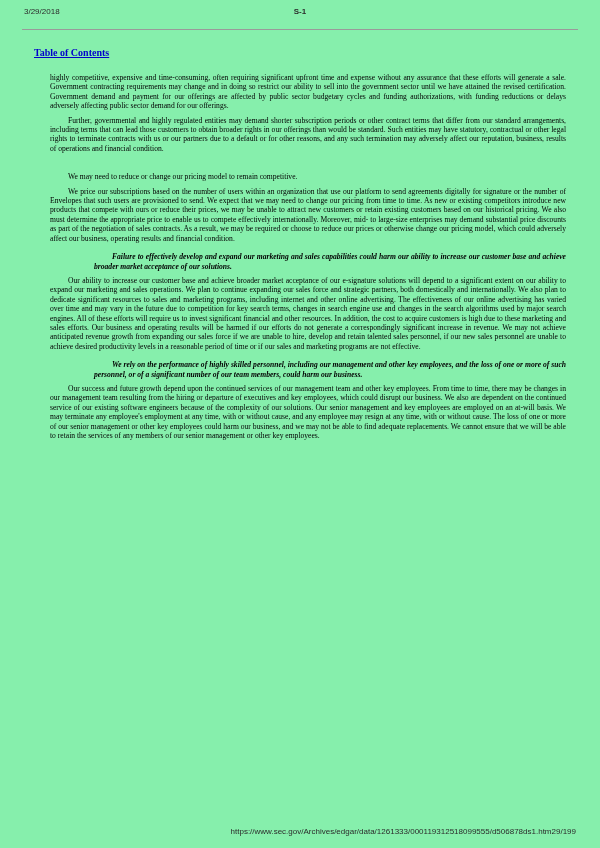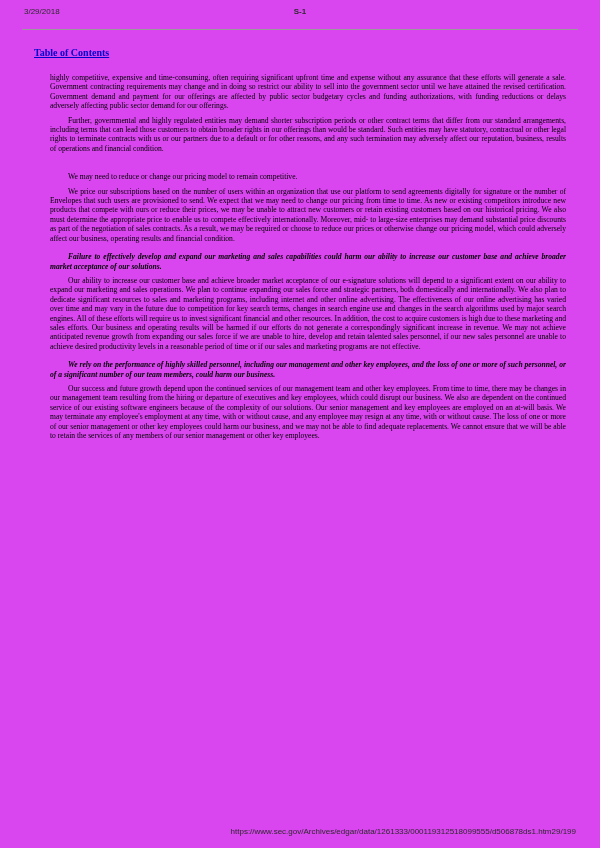--- a/index.html
+++ b/index.html
@@ -1,36 +1,36 @@
 <!DOCTYPE html>
 <html><head>
 <meta charset="utf-8">
 <style>
   html,body{margin:0;padding:0;}
   body{width:600px;height:848px;background:#ffffff;font-family:"Liberation Serif",serif;color:#000;}
-  .page{position:relative;width:600px;height:848px;background:#d946ef;overflow:hidden;}
+  .page{position:relative;width:600px;height:848px;background:#86efac;overflow:hidden;}
 
   .print-header{position:absolute;top:7px;left:24px;right:24px;display:flex;align-items:baseline;
     font-family:"Liberation Sans",sans-serif;font-size:8px;color:#2b2b2b;}
   .ph-left{flex:1;text-align:left;}
   .ph-center{flex:1;text-align:center;font-weight:bold;}
   .ph-right{flex:1;}
 
   .rule{position:absolute;top:29px;left:22px;right:22px;height:0;border-top:1px solid #9a9a9a;}
 
   .doc{position:absolute;top:42px;left:24px;right:24px;}
   .toc-link{display:inline-block;font-size:10px;font-weight:bold;color:#0000cc;
     text-decoration:underline;margin-left:10px;cursor:pointer;}
 
   .blocks{margin-top:13px;padding-left:26px;padding-right:10px;}
   .blocks p{font-size:7.6px;line-height:9.4px;text-align:justify;text-indent:18px;margin:5px 0 0;}
   .blocks p:first-child{margin-top:8px;}
   .blocks p.no-indent{text-indent:0;}
   .blocks p.h-it{margin-top:19px;}
-  .blocks p.h-bi{font-style:italic;font-weight:bold;margin-top:9px;}
+  .blocks p.h-bi{font-style:italic;font-weight:bold;margin-top:9px;margin-left:44px;}
 
   .pagenum{margin-top:11px;text-align:center;font-size:7.6px;color:#000;}
 
   .print-footer{position:absolute;left:24px;right:24px;bottom:12px;display:flex;
     justify-content:flex-end;font-family:"Liberation Sans",sans-serif;font-size:8px;color:#2b2b2b;}
 </style>
 </head>
 <body>
 
 <div class="page">

